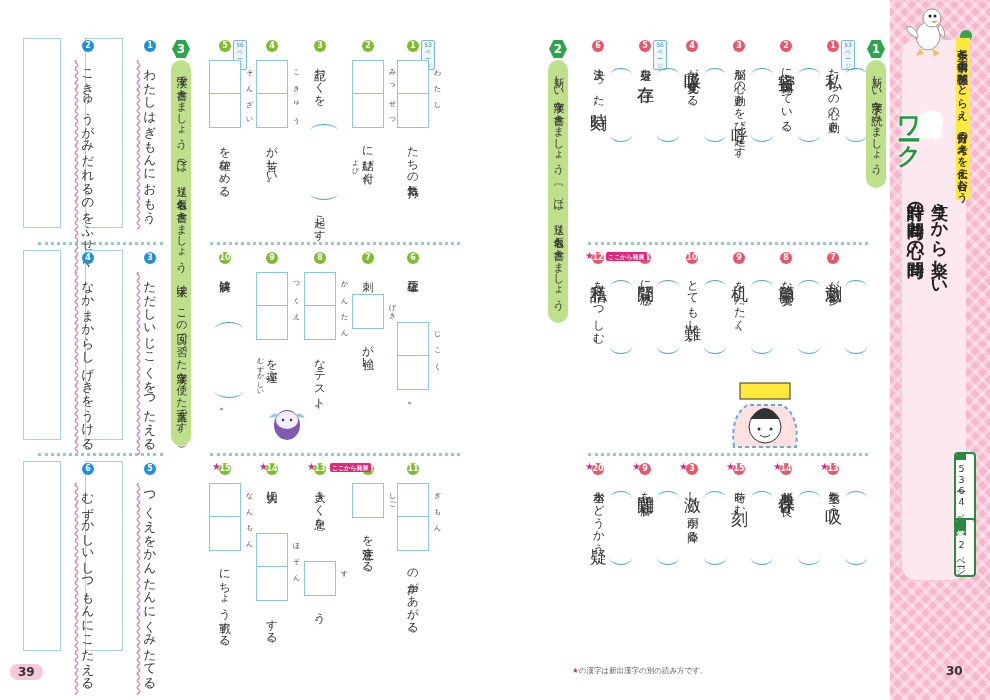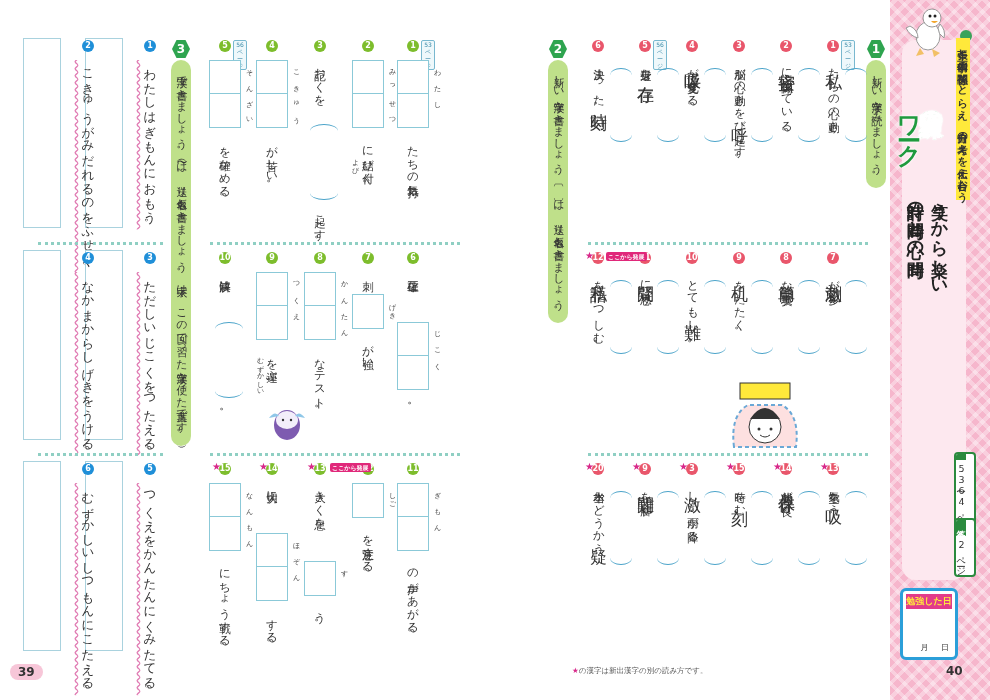--- a/index.html
+++ b/index.html
@@ -76,25 +76,21 @@
   <div class="title1 v">笑うから楽しい</div>
   <div class="title2 v">時計の時間と心の時間</div>
   <div class="tag" style="top:452px">
     <div class="hd v">教科書</div>
     <div class="bd v">53〜64ページ</div>
   </div>
   <div class="tag" style="top:518px">
     <div class="hd v">答え</div>
     <div class="bd v">2ページ</div>
   </div>
-  <div class="datebox">
-    <div class="hd">勉強した日</div>
-    <div class="md">月 日</div>
-  </div>
-  <div class="pgnum" style="left:56px;top:664px">40</div>
+  <div class="pgnum" style="left:56px;top:664px">30</div>
 </div>
 
 <div class="secbadge" style="left:867px;top:40px">1</div>
 <div class="secbar v" style="left:866px;top:60px">新しい漢字を読みましょう。</div>
 
 <div id="s1">
     <div class="num red" style="left:827px;top:40px">1</div>
     <div class="pref" style="left:841px;top:40px">53ページ</div>
     <div class="sent v" style="left:823px;top:60px"><span class="kanji">私</span><span>たちの心の動き。</span></div>
     <div class="ans" style="left:845px;top:68px"></div>

